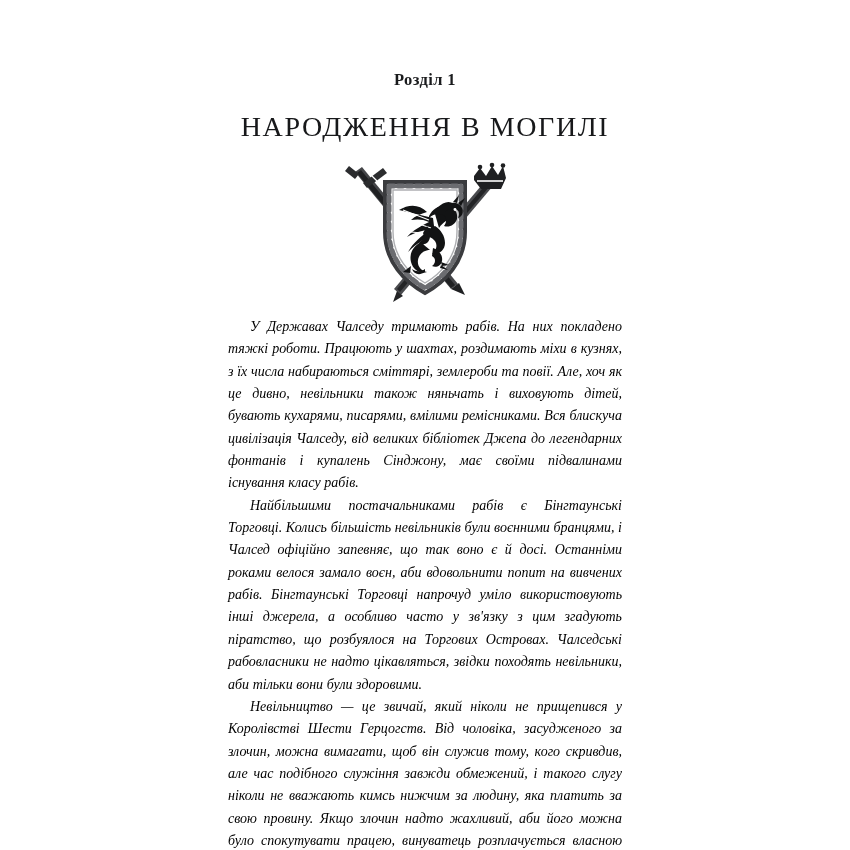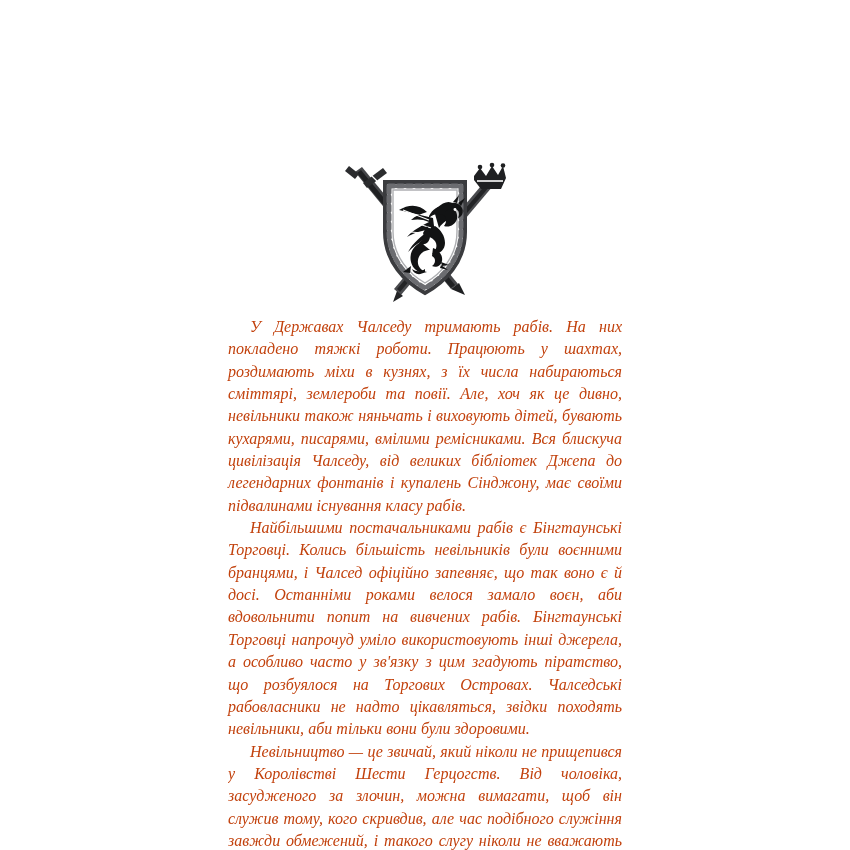--- a/index.html
+++ b/index.html
@@ -73,41 +73,45 @@
     position: absolute;
     left: 228px;
     top: 316px;
     width: 394px;
   }
 
   .body-text p {
     margin: 0;
     font-family: "Liberation Serif", "DejaVu Serif", serif;
     font-style: italic;
-    font-size: 16px;
+    font-size: 14px;
     line-height: 22.35px;
     text-align: justify;
     text-align-last: left;
-    color: #c2410c;
+    color: #000000;
     text-indent: 22px;
     hyphens: manual;
     word-spacing: 0.1px;
   }
 
   .body-text p.last-clipped {
     
     max-height: 212px;
     overflow: hidden;
   }
 </style>
 </head>
 <body>
 
 <div class="page">
 
+  <div class="chapter-head">
+    <div class="chapter-number">Розділ 1</div>
+    <h1 class="chapter-title">НАРОДЖЕННЯ В МОГИЛІ</h1>
+  </div>
 
   <div class="emblem-wrap">
     <svg class="emblem" viewBox="0 0 168 140" xmlns="http://www.w3.org/2000/svg" aria-hidden="true">
 
       <g fill="#2b2c2e">
 
         <path d="M14 10 L21 5 L117 122 L110 127 Z" fill="#444548"></path>
         <path d="M16 11 L20 8 L114 123 L110 126 Z" fill="#1f2022"></path>
 
         <path d="M8 4 L18 12 L14 17 L4 9 Z" fill="#2b2c2e"></path>

